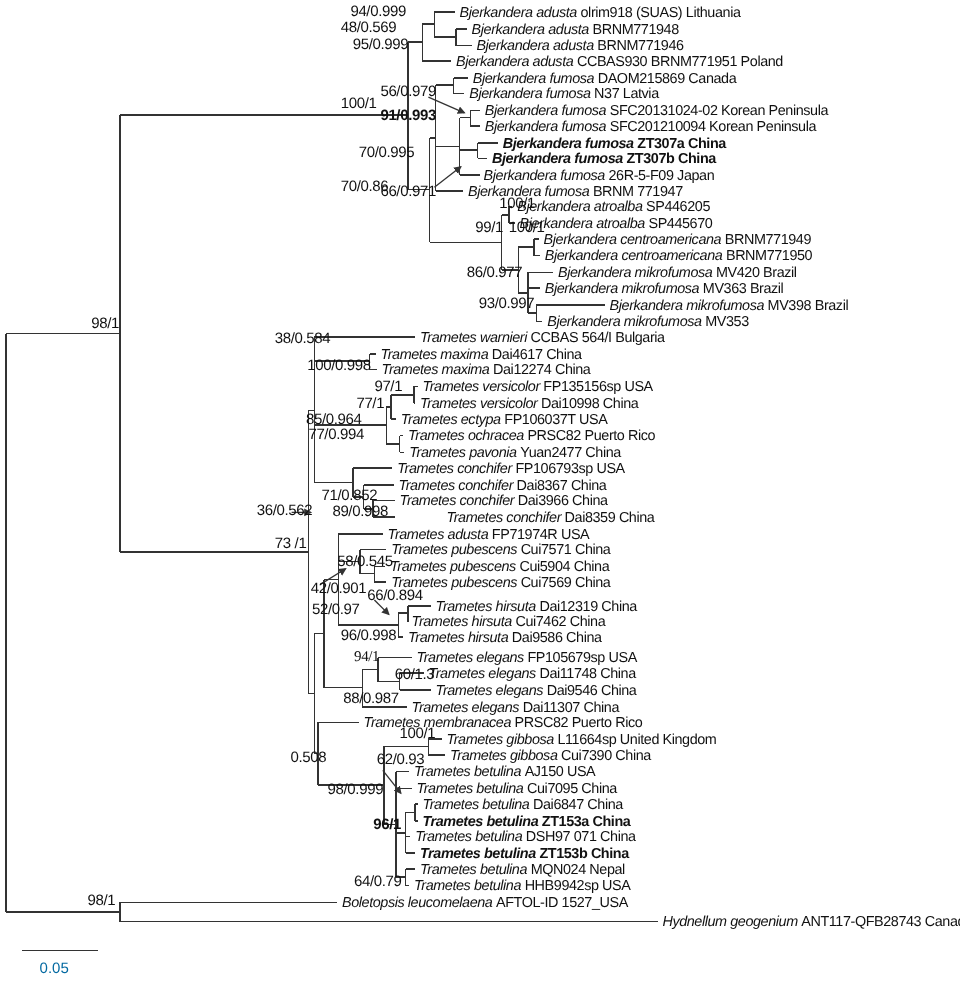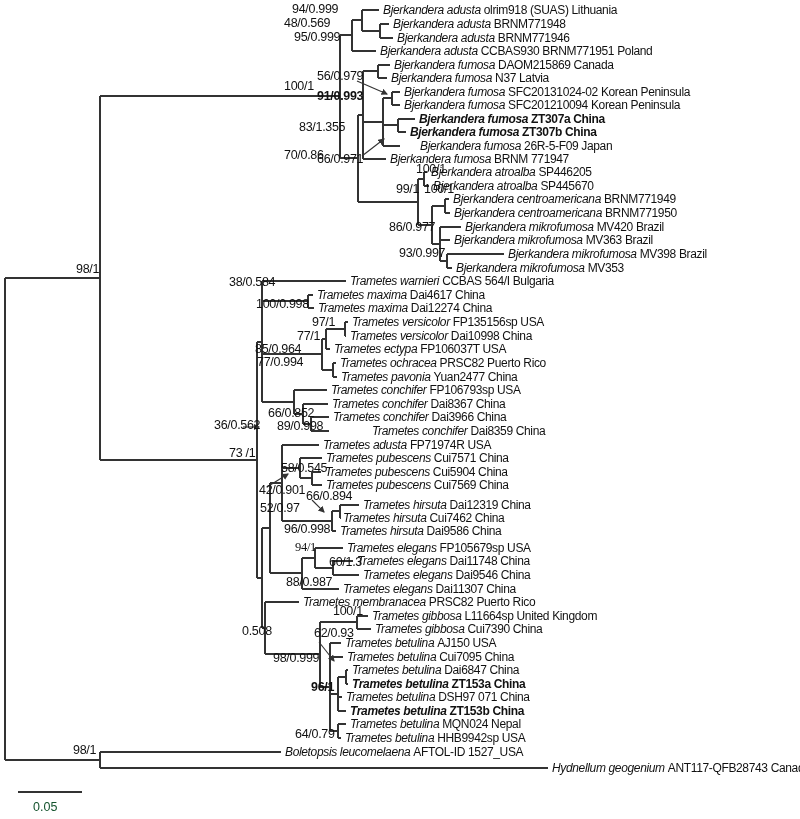--- a/index.html
+++ b/index.html
@@ -6,21 +6,21 @@
   #figure{position:relative;width:800px;height:819px;background:#fff;overflow:hidden;
           font-family:"Liberation Sans",sans-serif;}
   #tree-svg{position:absolute;left:0;top:0;}
   .tip{position:absolute;white-space:nowrap;font-size:12px;line-height:14px;
        letter-spacing:-0.35px;color:#111;}
   .tip .sp{font-style:italic;}
   .tip.bold{font-weight:700;}
   .sup{position:absolute;white-space:nowrap;font-size:12.5px;line-height:13px;
        letter-spacing:-0.3px;color:#111;}
   .sup.bold{font-weight:700;}
-  .scale-label{position:absolute;font-size:12.5px;color:#14532d;}
+  .scale-label{position:absolute;font-size:12.5px;color:#0369a1;}
 </style>
 </head>
 <body>
 
 <div id="figure">
   <svg id="tree-svg" width="800" height="819" viewBox="0 0 800 819">
     <defs>
       <marker id="ah" markerWidth="7" markerHeight="7" refX="5" refY="3" orient="auto">
         <path d="M0,0 L6,3 L0,6 Z" fill="#333333"></path>
       </marker>
@@ -189,21 +189,21 @@
       <div class="tip" style="left: 383px; top: 3px;"><span class="sp">Bjerkandera adusta</span><span>&nbsp;olrim918 (SUAS) Lithuania</span></div>
       <div class="tip" style="left: 393px; top: 17px;"><span class="sp">Bjerkandera adusta</span><span>&nbsp;BRNM771948</span></div>
       <div class="tip" style="left: 397px; top: 31px;"><span class="sp">Bjerkandera adusta</span><span>&nbsp;BRNM771946</span></div>
       <div class="tip" style="left: 380px; top: 44px;"><span class="sp">Bjerkandera adusta</span><span>&nbsp;CCBAS930 BRNM771951 Poland</span></div>
       <div class="tip" style="left: 394px; top: 58px;"><span class="sp">Bjerkandera fumosa</span><span>&nbsp;DAOM215869 Canada</span></div>
       <div class="tip" style="left: 391px; top: 71px;"><span class="sp">Bjerkandera fumosa</span><span>&nbsp;N37 Latvia</span></div>
       <div class="tip" style="left: 404px; top: 85px;"><span class="sp">Bjerkandera fumosa</span><span>&nbsp;SFC20131024-02 Korean Peninsula</span></div>
       <div class="tip" style="left: 404px; top: 98px;"><span class="sp">Bjerkandera fumosa</span><span>&nbsp;SFC201210094 Korean Peninsula</span></div>
       <div class="tip bold" style="left: 419px; top: 112px;"><span class="sp">Bjerkandera fumosa</span><span>&nbsp;ZT307a China</span></div>
       <div class="tip bold" style="left: 410px; top: 125px;"><span class="sp">Bjerkandera fumosa</span><span>&nbsp;ZT307b China</span></div>
-      <div class="tip" style="left: 420px; top: 139px;"><span class="sp">Bjerkandera fumosa</span><span>&nbsp;26R-5-F09 Japan</span></div>
+      <div class="tip" style="left: 403px; top: 139px;"><span class="sp">Bjerkandera fumosa</span><span>&nbsp;26R-5-F09 Japan</span></div>
       <div class="tip" style="left: 390px; top: 152px;"><span class="sp">Bjerkandera fumosa</span><span>&nbsp;BRNM 771947</span></div>
       <div class="tip" style="left: 431px; top: 165px;"><span class="sp">Bjerkandera atroalba</span><span>&nbsp;SP446205</span></div>
       <div class="tip" style="left: 433px; top: 179px;"><span class="sp">Bjerkandera atroalba</span><span>&nbsp;SP445670</span></div>
       <div class="tip" style="left: 453px; top: 192px;"><span class="sp">Bjerkandera centroamericana</span><span>&nbsp;BRNM771949</span></div>
       <div class="tip" style="left: 454px; top: 206px;"><span class="sp">Bjerkandera centroamericana</span><span>&nbsp;BRNM771950</span></div>
       <div class="tip" style="left: 465px; top: 220px;"><span class="sp">Bjerkandera mikrofumosa</span><span>&nbsp;MV420 Brazil</span></div>
       <div class="tip" style="left: 454px; top: 233px;"><span class="sp">Bjerkandera mikrofumosa</span><span>&nbsp;MV363 Brazil</span></div>
       <div class="tip" style="left: 508px; top: 247px;"><span class="sp">Bjerkandera mikrofumosa</span><span>&nbsp;MV398 Brazil</span></div>
       <div class="tip" style="left: 456px; top: 261px;"><span class="sp">Bjerkandera mikrofumosa</span><span>&nbsp;MV353</span></div>
       <div class="tip" style="left: 350px; top: 274px;"><span class="sp">Trametes warnieri</span><span>&nbsp;CCBAS 564/I Bulgaria</span></div>
@@ -243,35 +243,35 @@
       <div class="tip" style="left: 285px; top: 745px;"><span class="sp">Boletopsis leucomelaena</span><span>&nbsp;AFTOL-ID 1527_USA</span></div>
       <div class="tip" style="left: 552px; top: 761px;"><span class="sp">Hydnellum geogenium</span><span>&nbsp;ANT117-QFB28743 Canada</span></div>
     </div>
   <div id="supports">
       <div class="sup" style="left: 292px; top: 3px;">94/0.999</div>
       <div class="sup" style="left: 284px; top: 17px;">48/0.569</div>
       <div class="sup" style="left: 294px; top: 31px;">95/0.999</div>
       <div class="sup" style="left: 284px; top: 80px;">100/1</div>
       <div class="sup" style="left: 317px; top: 70px;">56/0.979</div>
       <div class="sup bold" style="left: 317px; top: 90px;">91/0.993</div>
-      <div class="sup" style="left: 299px; top: 121px;">83/1.355</div>
+      <div class="sup" style="left: 299px; top: 121px;">70/0.995</div>
       <div class="sup" style="left: 284px; top: 149px;">70/0.86</div>
       <div class="sup" style="left: 317px; top: 153px;">66/0.971</div>
       <div class="sup" style="left: 416px; top: 163px;">100/1</div>
       <div class="sup" style="left: 396px; top: 183px;">99/1</div>
       <div class="sup" style="left: 424px; top: 183px;">100/1</div>
       <div class="sup" style="left: 389px; top: 221px;">86/0.977</div>
       <div class="sup" style="left: 399px; top: 247px;">93/0.997</div>
       <div class="sup" style="left: 229px; top: 276px;">38/0.584</div>
       <div class="sup" style="left: 256px; top: 298px;">100/0.998</div>
       <div class="sup" style="left: 312px; top: 316px;">97/1</div>
       <div class="sup" style="left: 297px; top: 330px;">77/1</div>
       <div class="sup" style="left: 255px; top: 343px;">85/0.964</div>
       <div class="sup" style="left: 257px; top: 356px;">77/0.994</div>
-      <div class="sup" style="left: 268px; top: 407px;">66/0.852</div>
+      <div class="sup" style="left: 268px; top: 407px;">71/0.852</div>
       <div class="sup" style="left: 277px; top: 420px;">89/0.998</div>
       <div class="sup" style="left: 214px; top: 419px;">36/0.562</div>
       <div class="sup" style="left: 229px; top: 447px;">73 /1</div>
       <div class="sup" style="left: 281px; top: 462px;">58/0.545</div>
       <div class="sup" style="left: 259px; top: 484px;">42/0.901</div>
       <div class="sup" style="left: 306px; top: 490px;">66/0.894</div>
       <div class="sup" style="left: 260px; top: 502px;">52/0.97</div>
       <div class="sup" style="left: 284px; top: 523px;">96/0.998</div>
       <div class="sup" style="left: 295px; top: 541px; font-family: Liberation Serif, serif;">94/1</div>
       <div class="sup" style="left: 329px; top: 556px;">60/1.3</div>

